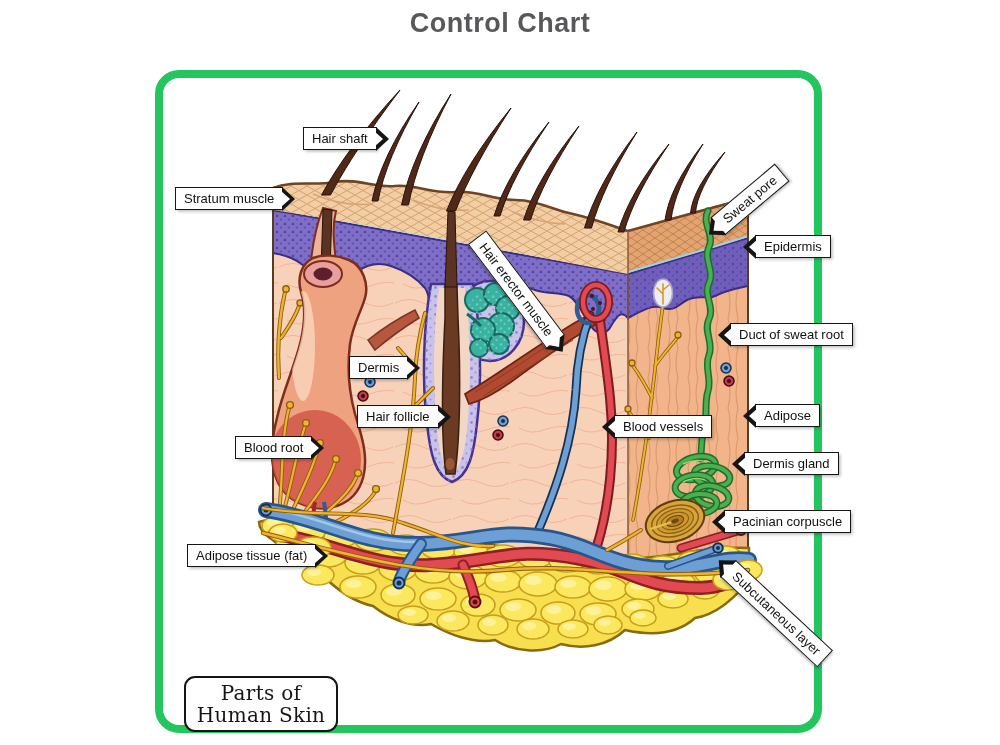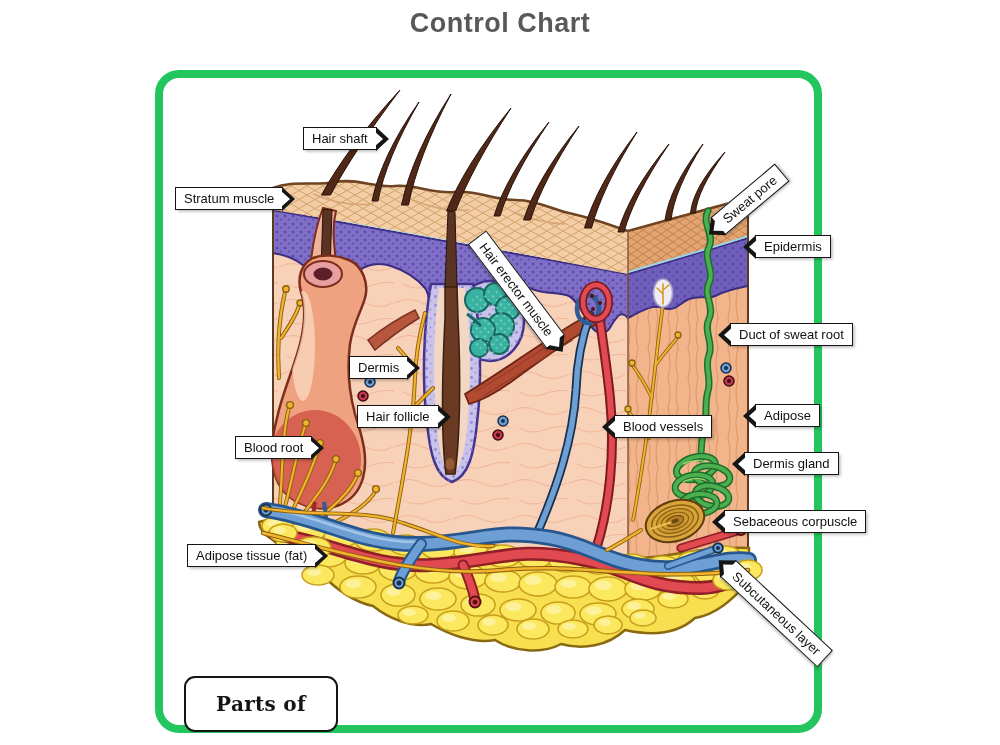--- a/index.html
+++ b/index.html
@@ -21,21 +21,21 @@
   .pr::before{left:100%;border-width:12.1px 0 12.1px 13px;border-left-color:#151515;}
   .pr::after {left:100%;border-width:8.4px 0 8.4px 9.5px;border-left-color:#ffffff;margin-left:-1.6px;}
   .pl::before{right:100%;border-width:12.1px 13px 12.1px 0;border-right-color:#151515;}
   .pl::after {right:100%;border-width:8.4px 9.5px 8.4px 0;border-right-color:#ffffff;margin-right:-1.6px;}
   .rotm40{transform:rotate(-40deg);transform-origin:center;}
   .rot53{transform:rotate(53deg);transform-origin:center;}
   .rot43{transform:rotate(43deg);transform-origin:center;}
   .badge{position:absolute;left:21px;top:598px;width:150px;height:52px;z-index:6;
          border:2.5px solid #151515;border-radius:11px;background:#fff;
          display:flex;flex-direction:column;align-items:center;justify-content:center;
-         font-family:"DejaVu Serif",serif;font-weight:bold;font-size:20px;
+         font-family:"DejaVu Serif",serif;font-weight:normal;font-size:20px;
          line-height:1.12;color:#151515;letter-spacing:.3px;}
 </style>
 </head>
 <body>
 
 <div class="page">
   <div class="title">Control Chart</div>
 
   <div class="frame">
     <svg id="skin-svg" width="663" height="659" viewBox="0 0 663 659">
@@ -411,21 +411,22 @@
     <div class="callout pl rotm40" style="left:545px;top:110px">Sweat pore</div>
     <div class="callout pl" style="left:592px;top:157px">Epidermis</div>
     <div class="callout pr rot53" style="left:288px;top:200px">Hair erector muscle</div>
     <div class="callout pl" style="left:567px;top:245px">Duct of sweat root</div>
     <div class="callout pr" style="left:186px;top:278px">Dermis</div>
     <div class="callout pr" style="left:194px;top:327px">Hair follicle</div>
     <div class="callout pl" style="left:451px;top:337px">Blood vessels</div>
     <div class="callout pl" style="left:592px;top:326px">Adipose</div>
     <div class="callout pr" style="left:72px;top:358px">Blood root</div>
     <div class="callout pl" style="left:581px;top:374px">Dermis gland</div>
-    <div class="callout pl" style="left:561px;top:432px">Sebaceous corpuscle</div>
+    <div class="callout pl" style="left:561px;top:432px">Pacinian corpuscle</div>
     <div class="callout pr" style="left:24px;top:466px">Adipose tissue (fat)</div>
     <div class="callout pl rot43" style="left:547px;top:524px">Subcutaneous layer</div>
 
     <div class="badge">
       <div>Parts of</div>
+      <div>Human Skin</div>
     </div>
   </div>
 </div>
 
 </body></html>

